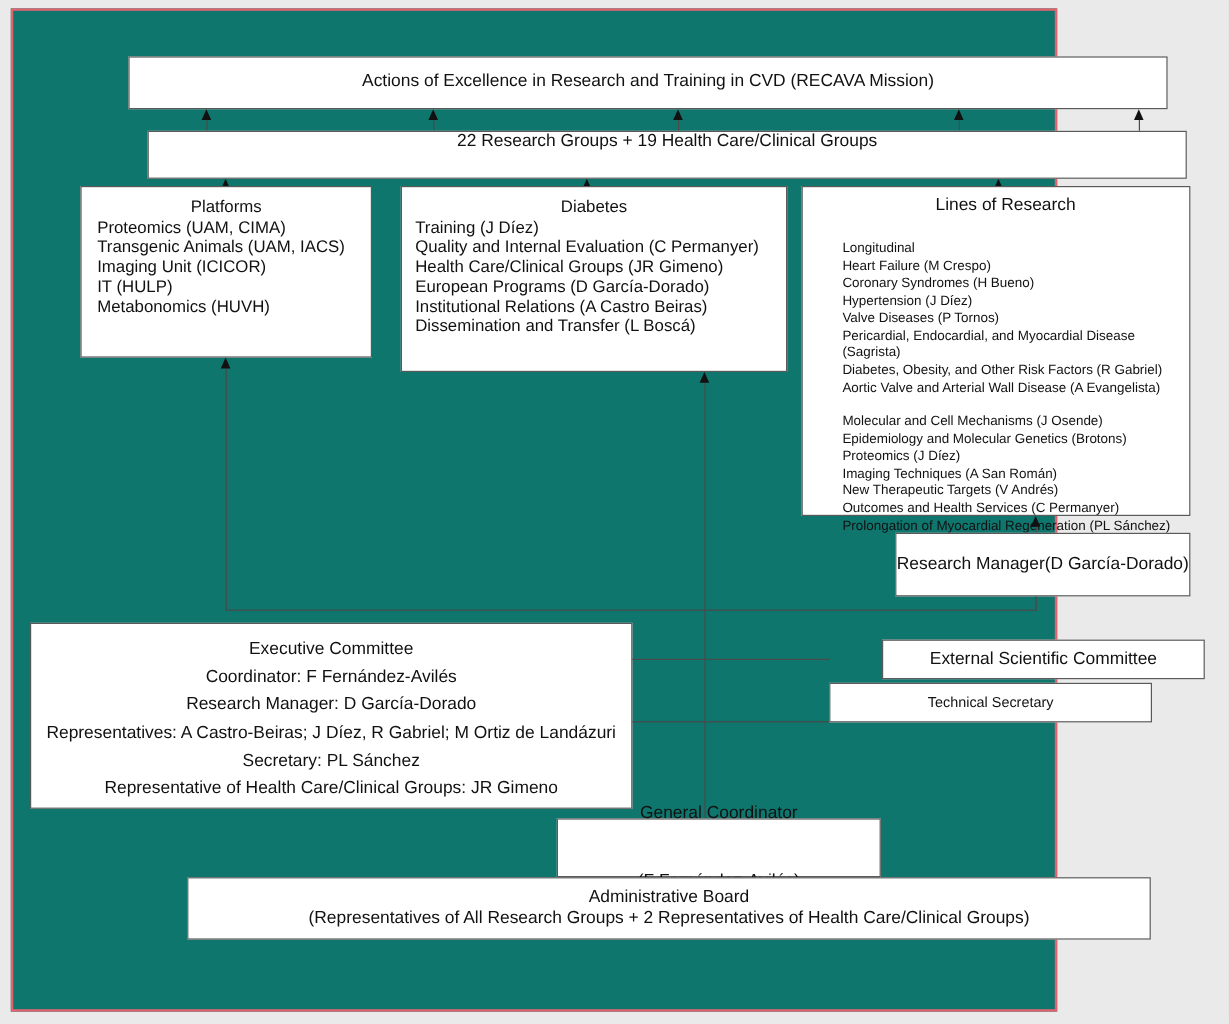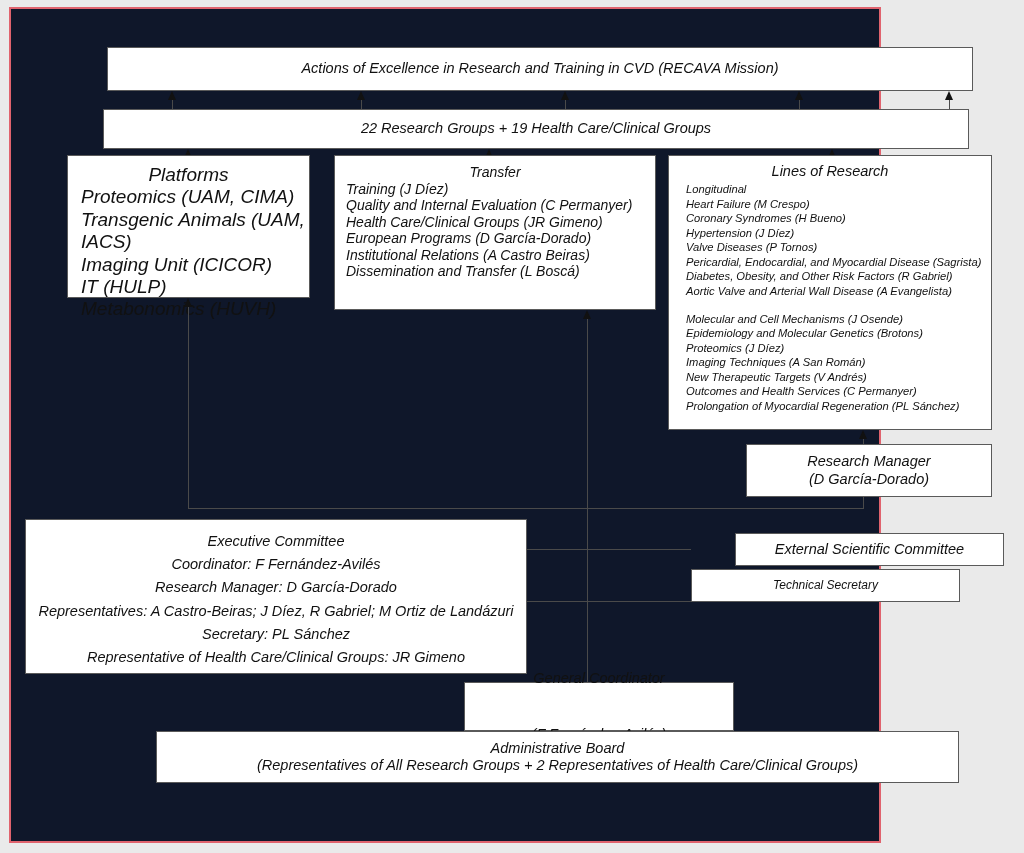--- a/index.html
+++ b/index.html
@@ -14,24 +14,23 @@
     background: #eaeaea;
     font-family: "Liberation Sans", sans-serif;
     overflow: hidden;
   }
   #frame {
     position: absolute;
     left: 9px;
     top: 7px;
     width: 872px;
     height: 836px;
-    background: #0f172a;
+    background: #0f766e;
     border: 2px solid #e0636e;
     box-sizing: border-box;
-    font-style: italic;
   }
   .box {
     position: absolute;
     box-sizing: border-box;
     background: #ffffff;
     border: 1px solid #5a5a5a;
     color: #111111;
     line-height: 1.18;
   }
   .box .title {
@@ -75,59 +74,59 @@
 
     <div class="vline" style="left:554px; top:90px; height:17px;"></div>
     <div class="arrowhead" style="left:550px; top:82px;"></div>
 
     <div class="vline" style="left:788px; top:90px; height:17px;"></div>
     <div class="arrowhead" style="left:784px; top:82px;"></div>
 
     <div class="vline" style="left:938px; top:90px; height:17px;"></div>
     <div class="arrowhead" style="left:934px; top:82px;"></div>
 
-    <div class="box" style="left:92px; top:100px; width:866px; height:40px; display:flex; align-items:center; justify-content:center; font-size:14.5px;">
+    <div class="box" style="left:112px; top:100px; width:866px; height:40px; display:flex; align-items:flex-start; justify-content:center; font-size:14.5px;">
       <span class="ctr">22 Research Groups + 19 Health Care/Clinical Groups</span>
     </div>
 
     <div class="vline" style="left:177px; top:148px; height:10px;"></div>
     <div class="arrowhead" style="left:173px; top:140px;"></div>
 
     <div class="vline" style="left:478px; top:148px; height:10px;"></div>
     <div class="arrowhead" style="left:474px; top:140px;"></div>
 
     <div class="vline" style="left:821px; top:148px; height:10px;"></div>
     <div class="arrowhead" style="left:817px; top:140px;"></div>
 
-    <div class="box" style="left:56px; top:146px; width:243px; height:143px; padding:8px 0 0 0; font-size:19px;">
+    <div class="box" style="left:56px; top:146px; width:243px; height:143px; padding:8px 0 0 0; font-size:14px;">
       <span class="title">Platforms</span>
       <div style="padding-left:13px;">
         <div class="lft">Proteomics (UAM, CIMA)</div>
         <div class="lft">Transgenic Animals (UAM, IACS)</div>
         <div class="lft">Imaging Unit (ICICOR)</div>
         <div class="lft">IT (HULP)</div>
         <div class="lft">Metabonomics (HUVH)</div>
       </div>
     </div>
 
     <div class="box" style="left:323px; top:146px; width:322px; height:155px; padding:8px 0 0 0; font-size:14px;">
-      <span class="title">Transfer</span>
+      <span class="title">Diabetes</span>
       <div style="padding-left:11px;">
         <div class="lft">Training (J Díez)</div>
         <div class="lft">Quality and Internal Evaluation (C Permanyer)</div>
         <div class="lft">Health Care/Clinical Groups (JR Gimeno)</div>
         <div class="lft">European Programs (D García-Dorado)</div>
         <div class="lft">Institutional Relations (A Castro Beiras)</div>
         <div class="lft">Dissemination and Transfer (L Boscá)</div>
       </div>
     </div>
 
-    <div class="box" style="left:657px; top:146px; width:324px; height:275px; padding:7px 0 0 0;">
+    <div class="box" style="left:657px; top:146px; width:324px; height:275px; padding:7px 0 0 16px;">
       <span class="title" style="font-size:14.5px;">Lines of Research</span>
-      <div style="padding-left:17px; font-size:11.2px; line-height:1.30; margin-top:2px;">
+      <div style="padding-left:17px; font-size:11.2px; line-height:1.30; margin-top:20px;">
         <div class="lft">Longitudinal</div>
         <div class="lft">Heart Failure (M Crespo)</div>
         <div class="lft">Coronary Syndromes (H Bueno)</div>
         <div class="lft">Hypertension (J Díez)</div>
         <div class="lft">Valve Diseases (P Tornos)</div>
         <div class="lft">Pericardial, Endocardial, and Myocardial Disease (Sagrista)</div>
         <div class="lft">Diabetes, Obesity, and Other Risk Factors (R Gabriel)</div>
         <div class="lft">Aortic Valve and Arterial Wall Disease (A Evangelista)</div>
         <div style="height:13px;"></div>
         <div class="lft">Molecular and Cell Mechanisms (J Osende)</div>
@@ -136,21 +135,21 @@
         <div class="lft">Imaging Techniques (A San Román)</div>
         <div class="lft">New Therapeutic Targets (V Andrés)</div>
         <div class="lft">Outcomes and Health Services (C Permanyer)</div>
         <div class="lft">Prolongation of Myocardial Regeneration (PL Sánchez)</div>
       </div>
     </div>
 
     <div class="vline" style="left:852px; top:429px; height:16px;"></div>
     <div class="arrowhead" style="left:848px; top:421px;"></div>
 
-    <div class="box" style="left:735px; top:435px; width:246px; height:53px; display:flex; flex-direction:column; align-items:center; justify-content:center; font-size:14.5px;">
+    <div class="box" style="left:735px; top:435px; width:246px; height:53px; display:flex; flex-direction:row; align-items:center; justify-content:center; font-size:14.5px;">
       <span class="ctr">Research Manager</span>
       <span class="ctr">(D García-Dorado)</span>
     </div>
 
     <div class="vline" style="left:852px; top:488px; height:12px;"></div>
     <div class="hline" style="left:177px; top:499px; width:676px;"></div>
     <div class="vline" style="left:177px; top:297px; height:203px;"></div>
     <div class="arrowhead" style="left:173px; top:289px;"></div>
 
     <div class="box" style="left:14px; top:510px; width:502px; height:155px; padding:10px 0 0 0; font-size:14.5px; line-height:1.60;">

